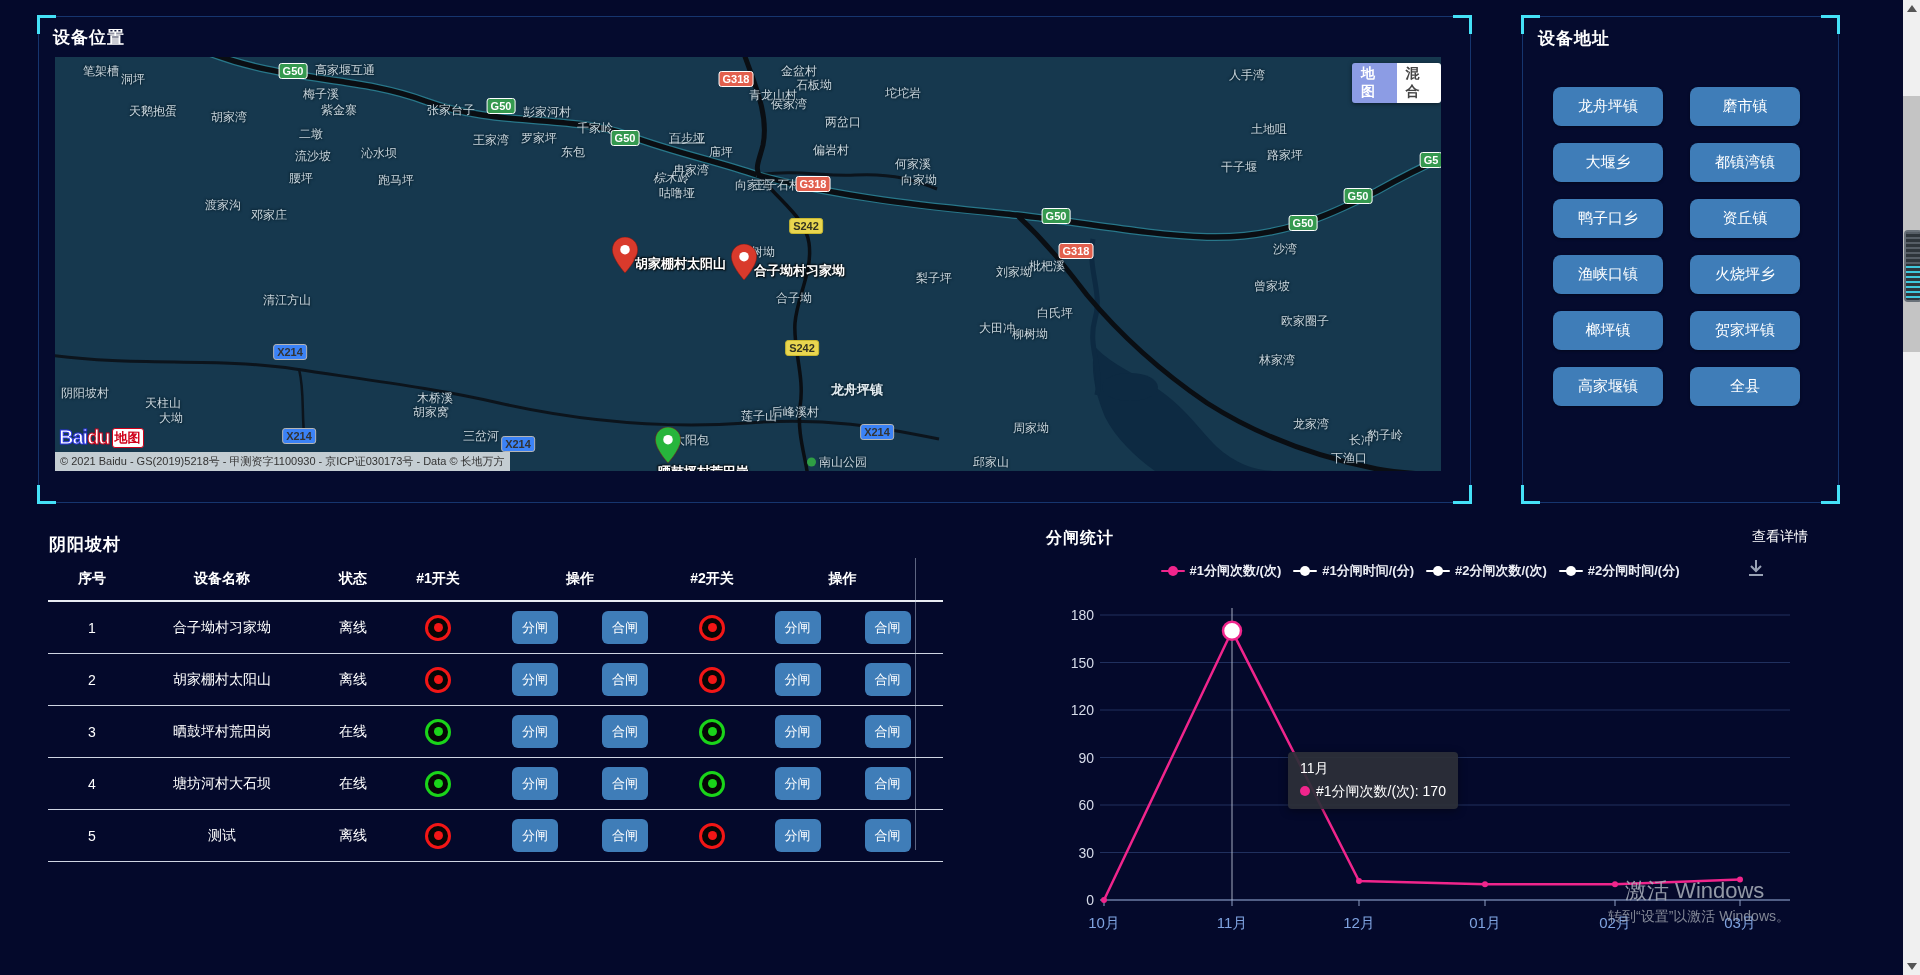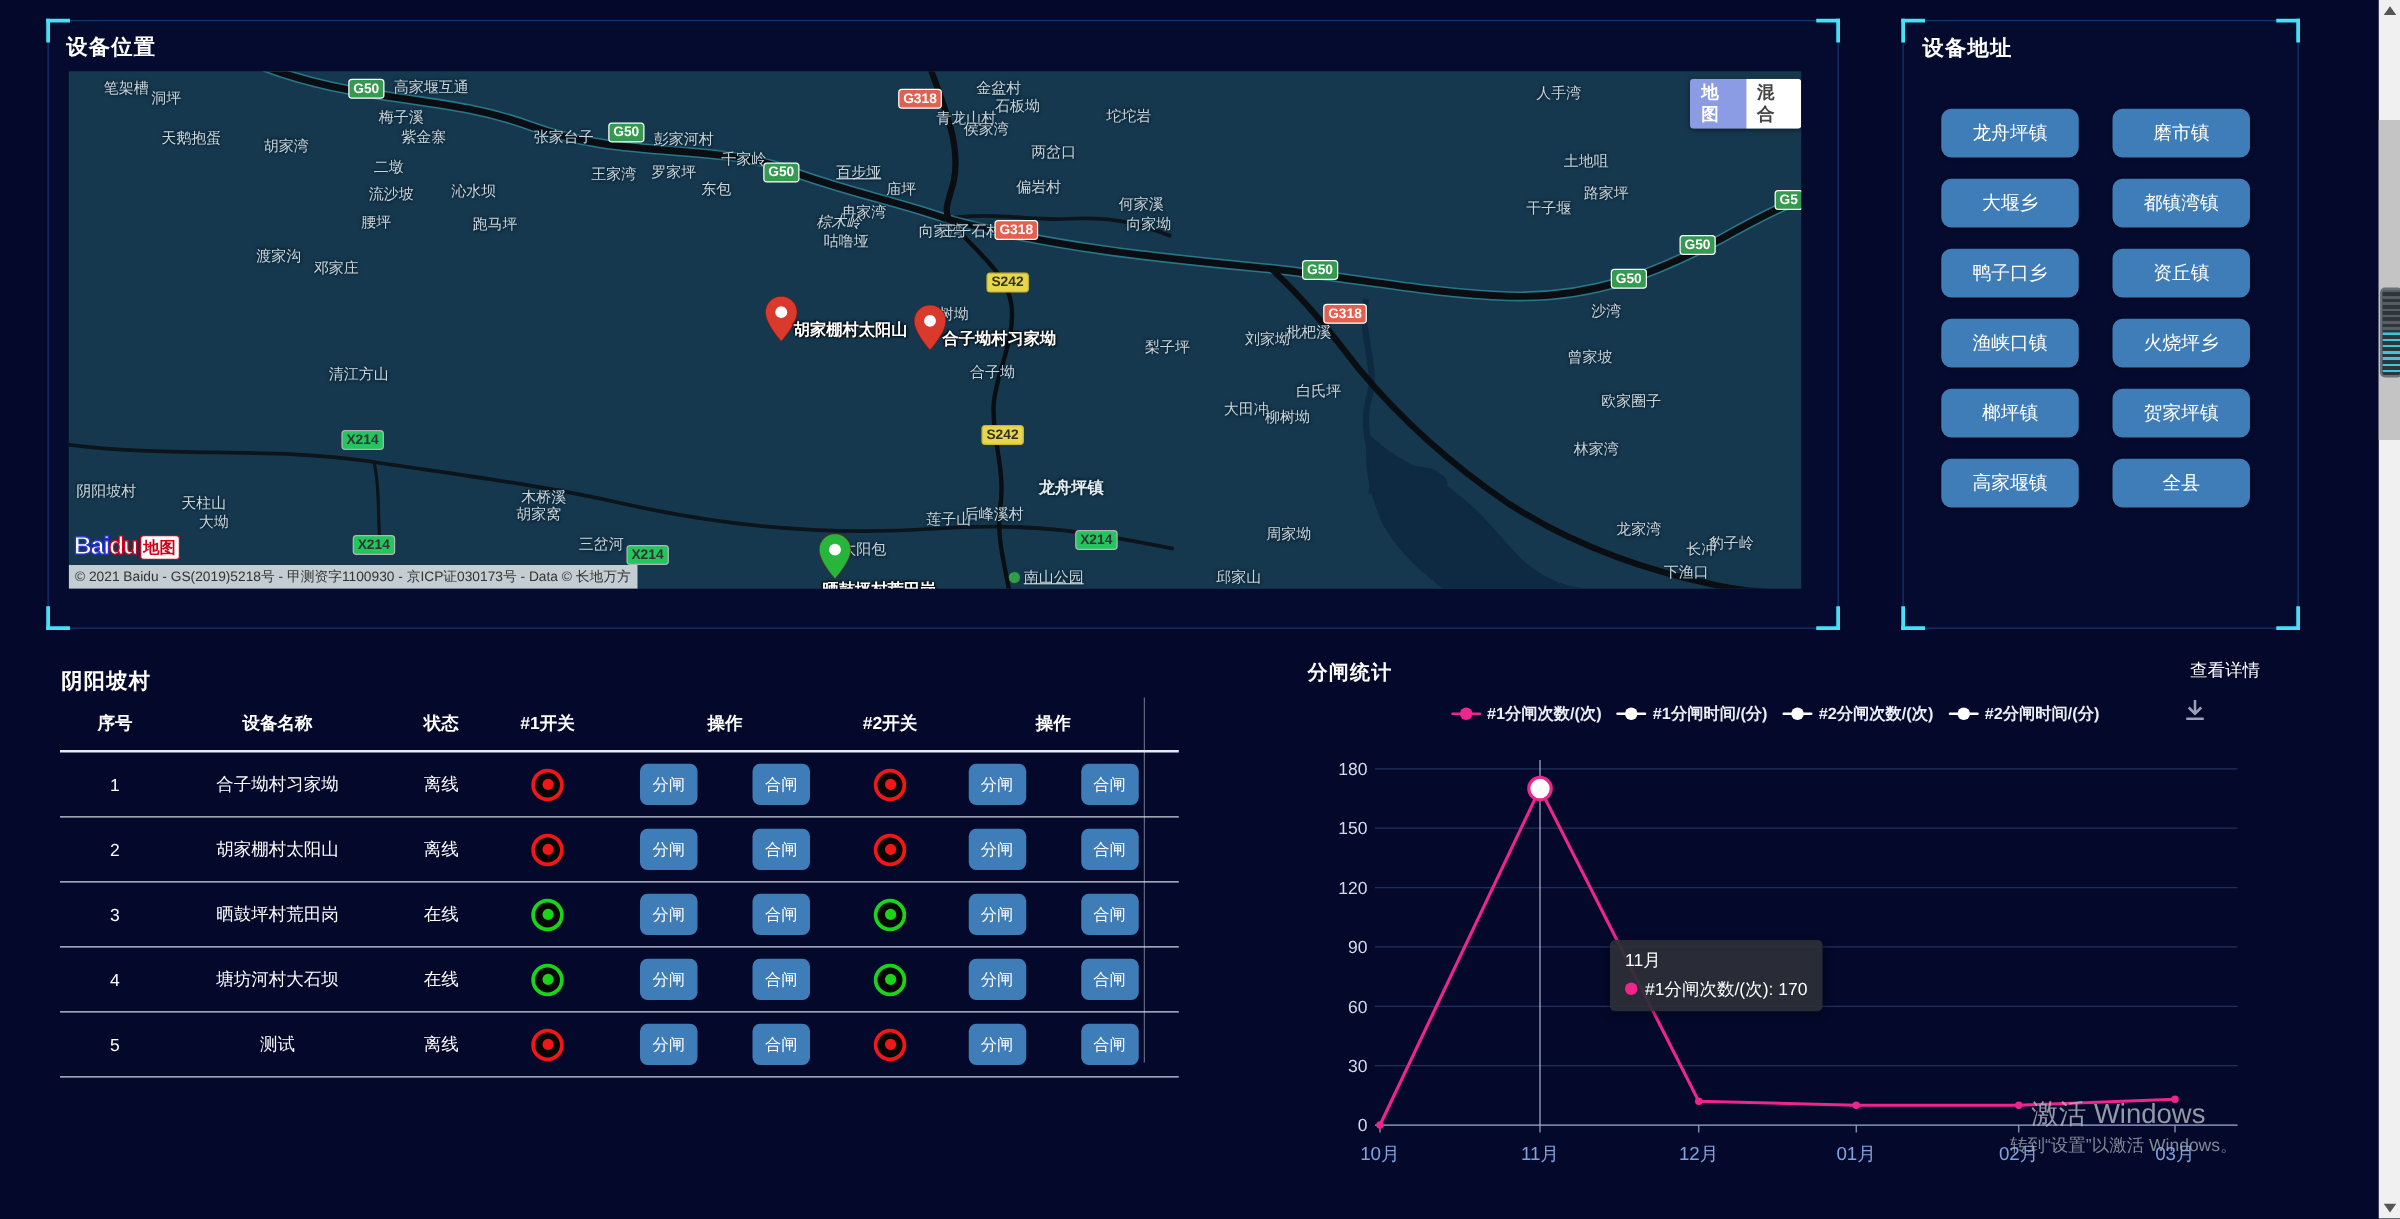--- a/index.html
+++ b/index.html
@@ -18,21 +18,21 @@
   #map svg.roads{position:absolute;left:0;top:0;}
   .map-label{position:absolute;color:#c9d5dc;font-size:12px;white-space:nowrap;
     text-shadow:1px 1px 2px #0a2230,-1px -1px 2px #0a2230;transform:translate(-50%,-50%);}
   .map-label.town{font-size:13px;font-weight:bold;color:#e4edf2;}
   .park-dot{display:inline-block;width:9px;height:9px;border-radius:50%;background:#2f9e44;margin-right:3px;vertical-align:-1px;}
   .badge{position:absolute;transform:translate(-50%,-50%);font-size:11px;font-weight:bold;line-height:14px;
     padding:0 3px;border-radius:3px;border:1px solid #fff;white-space:nowrap;}
   .badge.g{background:#35994f;color:#fff;}
   .badge.r{background:#e2604e;color:#fff;}
   .badge.y{background:#e9d64f;color:#332;border-color:#c9b830;}
-  .badge.w{background:#22c55e;color:#333;border-color:#b5b5b5;}
+  .badge.w{background:#3b82f6;color:#333;border-color:#b5b5b5;}
   .marker{position:absolute;width:26px;height:36px;}
   .marker-label{position:absolute;color:#fff;font-size:13px;font-weight:bold;white-space:nowrap;
     text-shadow:1px 1px 2px #000,-1px -1px 2px #000;}
   #map-toggle{position:absolute;left:1297px;top:6px;display:flex;border-radius:3px;overflow:hidden;
     box-shadow:0 1px 4px rgba(0,0,0,.5);font-size:14px;font-weight:bold;}
   #map-toggle .opt{padding:2px 9px;cursor:pointer;}
   #map-toggle .opt.sel{background:#8c9ce4;color:#fff;}
   #map-toggle .opt.unsel{background:#ffffff;color:#444;}
   #baidu-logo{position:absolute;left:4px;bottom:22px;display:flex;align-items:center;font-weight:bold;}
   #baidu-logo .b1{color:#fff;font-size:20px;-webkit-text-stroke:1px #2932e1;letter-spacing:-1px;}
@@ -177,21 +177,21 @@
           <div class="map-label" style="left: 426px; top: 379px;">三岔河</div>
           <div class="map-label" style="left: 636px; top: 383px;">太阳包</div>
           <div class="map-label" style="left: 740px; top: 355px;">后峰溪村</div>
           <div class="map-label" style="left: 976px; top: 371px;">周家坳</div>
           <div class="map-label" style="left: 936px; top: 405px;">邱家山</div>
           <div class="map-label" style="left: 1256px; top: 367px;">龙家湾</div>
           <div class="map-label" style="left: 1306px; top: 383px;">长冲</div>
           <div class="map-label" style="left: 1294px; top: 401px;">下渔口</div>
           <div class="map-label" style="left: 704px; top: 359px;">莲子山</div>
           <div class="map-label town" style="left: 802px; top: 333px;">龙舟坪镇</div>
-          <div class="map-label" style="left: 782px; top: 405px; text-decoration: underline;"><span class="park-dot"></span>南山公园</div>
+          <div class="map-label" style="left: 782px; top: 405px;"><span class="park-dot"></span>南山公园</div>
         </div>
       <div id="map-badges">
           <div class="badge g" style="left: 238px; top: 14px;">G50</div>
           <div class="badge g" style="left: 446px; top: 49px;">G50</div>
           <div class="badge g" style="left: 570px; top: 81px;">G50</div>
           <div class="badge g" style="left: 1001px; top: 159px;">G50</div>
           <div class="badge g" style="left: 1248px; top: 166px;">G50</div>
           <div class="badge g" style="left: 1303px; top: 139px;">G50</div>
           <div class="badge g" style="left: 1376px; top: 103px;">G5</div>
           <div class="badge r" style="left: 681px; top: 22px;">G318</div>

